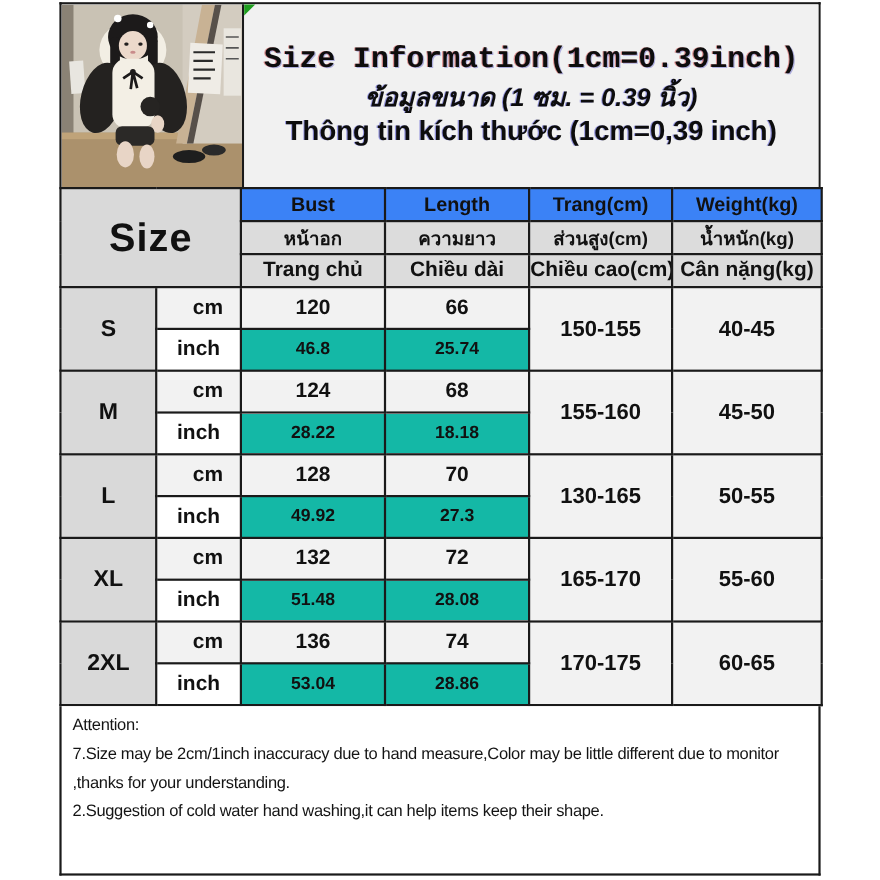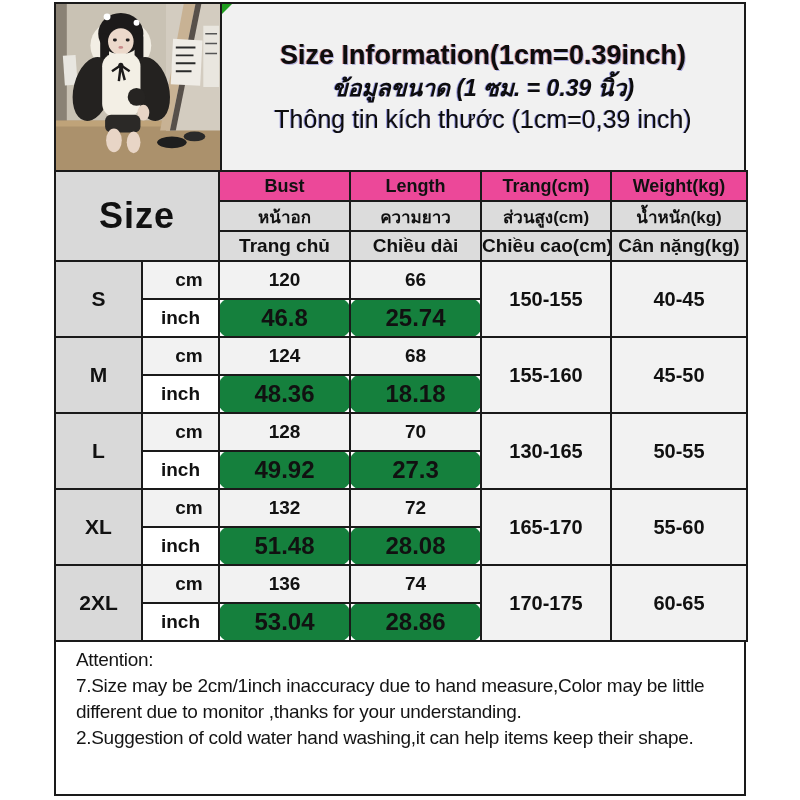--- a/index.html
+++ b/index.html
@@ -10,47 +10,47 @@
 
   
   .top-row{display:flex;height:168px;flex:none;border:2px solid #1a1a1a;border-bottom:none;box-sizing:border-box;}
   .photo-cell{width:166px;flex:none;border-right:2px solid #1a1a1a;box-sizing:border-box;overflow:hidden;}
   .photo-cell svg{display:block;width:100%;height:100%;}
   .title-cell{flex:1;background:#f1f1f1;position:relative;display:flex;flex-direction:column;
     align-items:center;justify-content:center;text-align:center;line-height:1.32;}
   .green-corner{position:absolute;top:0;left:0;width:0;height:0;
     border-top:10px solid #1f9e1f;border-right:10px solid transparent;}
   .t1{font-size:27px;font-weight:bold;color:#0d0d0d;
-      text-shadow:-1px 0 0 rgba(190,0,0,.40),1px 1px 0 rgba(0,0,170,.28);}
+      text-shadow:-1px 0 0 rgba(190,0,0,.40),1px 1px 0 rgba(0,0,170,.28);font-family:Liberation Mono, monospace;}
   .t2{font-size:23px;font-weight:bold;color:#0d0d0d;
       text-shadow:-1px 0 0 rgba(0,0,190,.38);font-style:italic;}
-  .t3{font-size:25px;font-weight:normal;color:#0d0d0d;
+  .t3{font-size:25px;font-weight:bold;color:#0d0d0d;
       text-shadow:-1px 0 0 rgba(0,0,190,.38);}
 
   
   table.size-table{flex:none;width:692px;border-collapse:collapse;table-layout:fixed;}
   .size-table td,.size-table th{border:2px solid #1a1a1a;text-align:center;vertical-align:middle;
     padding:0;font-weight:bold;overflow:hidden;white-space:nowrap;}
   tr.h-hdr{height:30px;}
   tr.h-body{height:38px;}
   .size-big{background:#d9d9d9;font-size:36px;letter-spacing:1px;}
-  .hdr-en{background:#ec4899;font-size:18px;}
+  .hdr-en{background:#3b82f6;font-size:18px;}
   .hdr-th{background:#dcdcdc;font-size:17px;}
   .hdr-vi{background:#dcdcdc;font-size:19px;margin-top:28px;}
   .size-lbl{background:#d9d9d9;font-size:21px;}
   .cm-row td.cell{background:#f2f2f2;font-size:19px;}
-  .inch-row td.cell{background:#15803d;font-size:24px;border-radius:10px;}
+  .inch-row td.cell{background:#14b8a6;font-size:16px;}
   .unit{font-size:19px;}
   .cm-row td.unit{background:#f2f2f2;padding-left:17px;}
   .inch-row td.unit{background:#ffffff;}
   td.range{background:#f2f2f2;font-size:20px;}
 
   
   .attention{flex:1;border:2px solid #1a1a1a;border-top:none;box-sizing:border-box;
-    background:#fff;padding:5px 8px 0 20px;font-size:19px;line-height:26px;
+    background:#fff;padding:5px 8px 0 10px;font-size:15px;line-height:26px;
     letter-spacing:-0.3px;color:#141414;}
   .attention div{margin:0;}
 </style>
 </head>
 <body>
 
 <div class="canvas">
   <div class="sheet">
 
     <div class="top-row">
@@ -147,21 +147,21 @@
         <tr class="h-body cm-row">
           <td class="size-lbl" rowspan="2">M</td>
           <td class="unit">cm</td>
           <td class="cell">124</td>
           <td class="cell">68</td>
           <td class="range" rowspan="2">155-160</td>
           <td class="range" rowspan="2">45-50</td>
         </tr>
         <tr class="h-body inch-row">
           <td class="unit">inch</td>
-          <td class="cell">48.36</td>
+          <td class="cell">28.22</td>
           <td class="cell">18.18</td>
         </tr>
 
         <tr class="h-body cm-row">
           <td class="size-lbl" rowspan="2">L</td>
           <td class="unit">cm</td>
           <td class="cell">128</td>
           <td class="cell">70</td>
           <td class="range" rowspan="2">130-165</td>
           <td class="range" rowspan="2">50-55</td>

